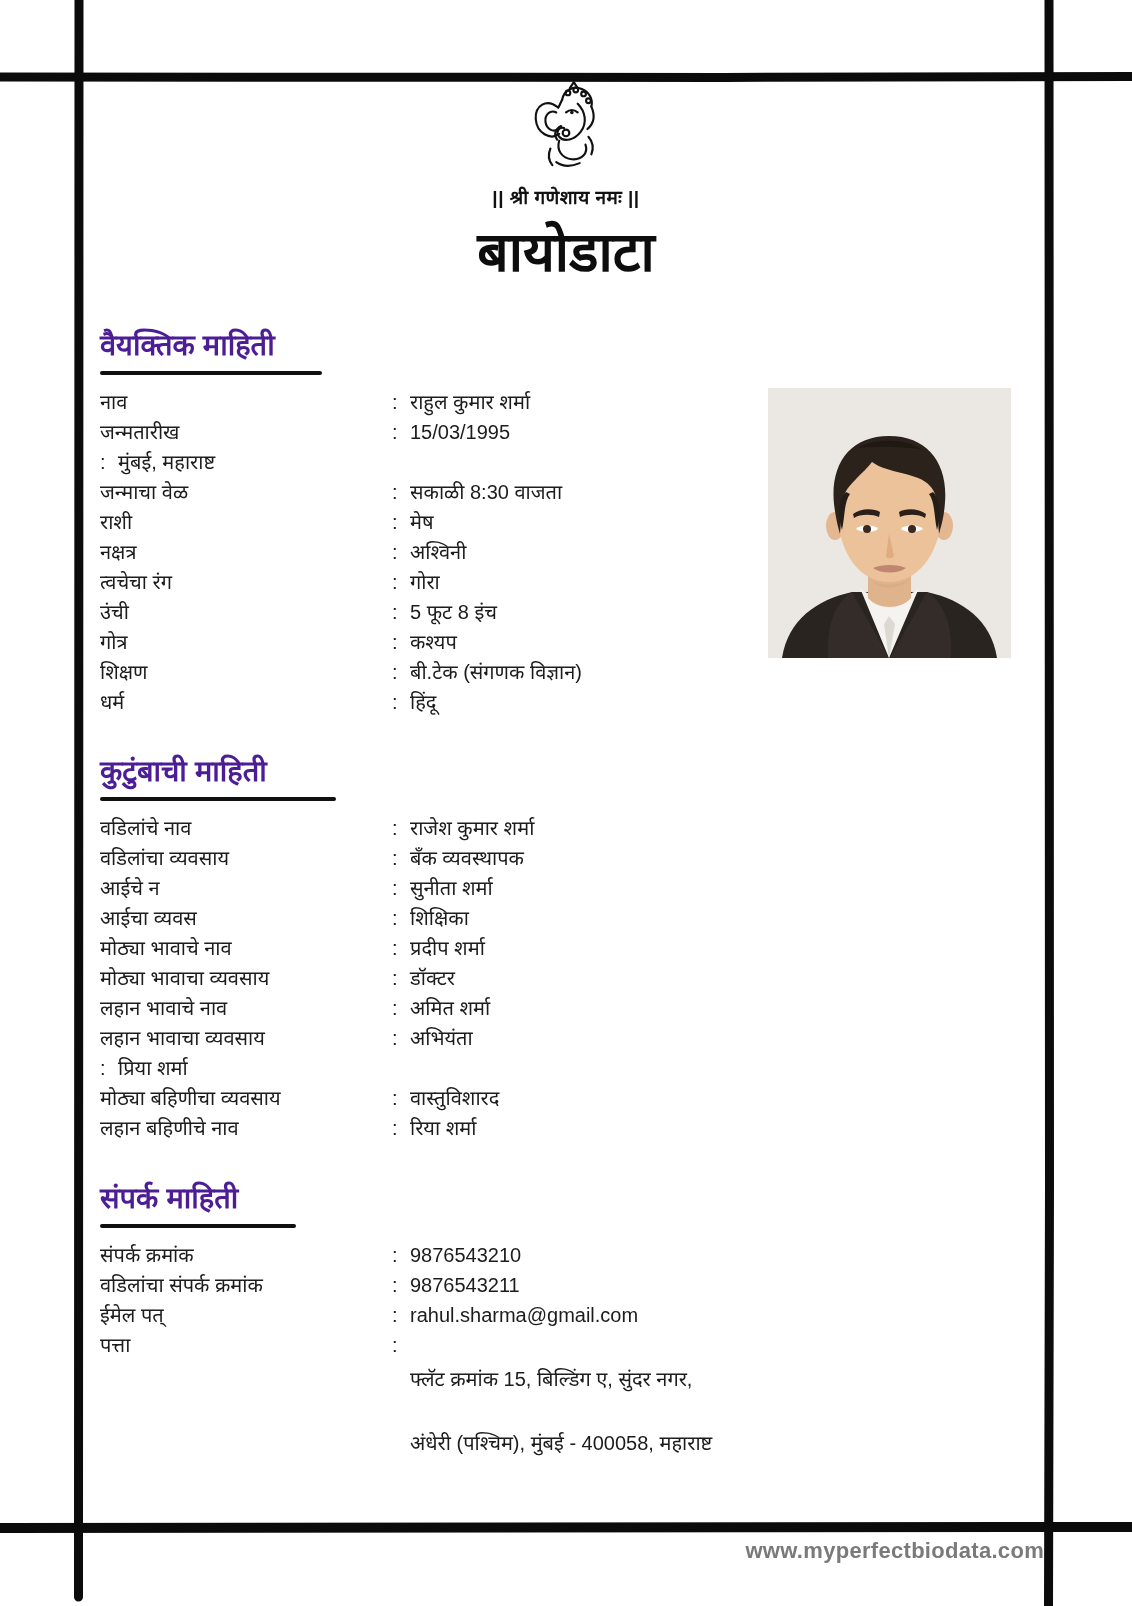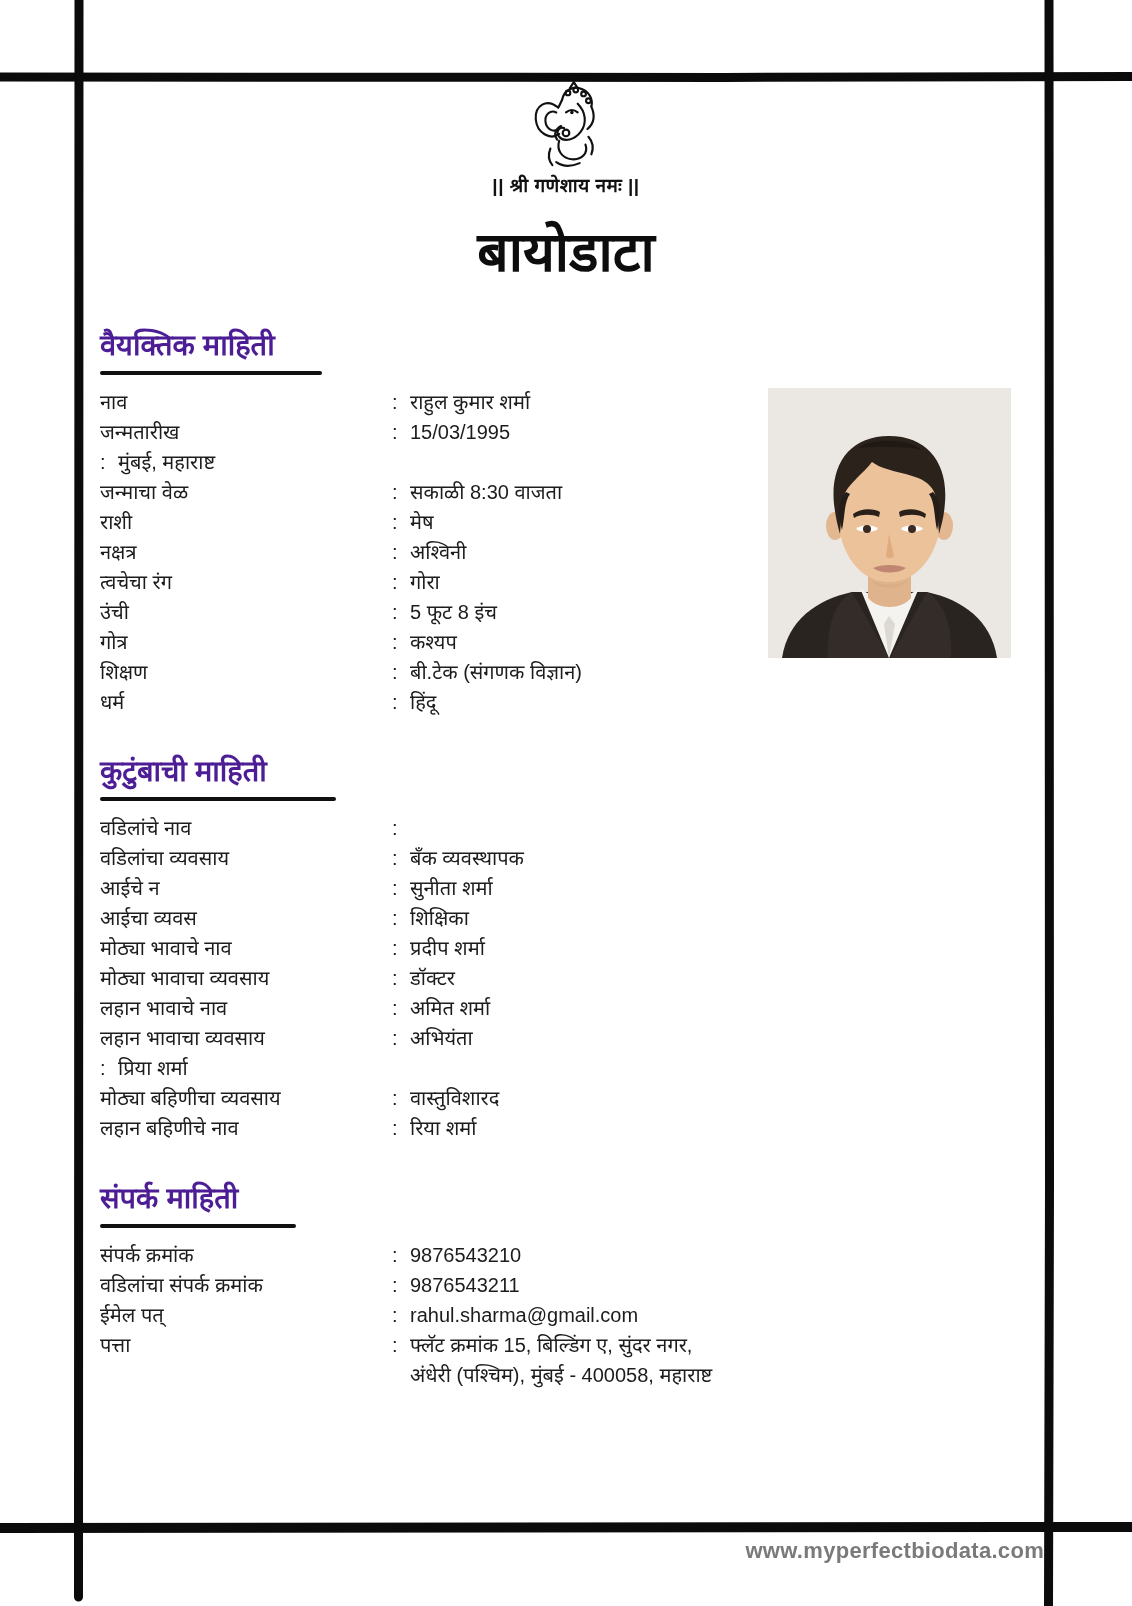--- a/index.html
+++ b/index.html
@@ -10,21 +10,21 @@
     color:#1c1c1c;
   }
   .page { position:relative; width:1132px; height:1606px; background:#fff; overflow:hidden; }
 
   
   .frame { position:absolute; left:0; top:0; width:1132px; height:1606px; pointer-events:none; }
 
   
   .ganesha { position:absolute; top:80px; left:527px; width:78px; height:98px; }
   .invocation {
-    position:absolute; top:172px; left:0; width:100%;
+    position:absolute; top:184px; left:0; width:100%;
     text-align:center; font-weight:bold; font-size:19px; color:#111;
     letter-spacing:.5px;
   }
   .title {
     position:absolute; top:216px; left:0; width:100%;
     text-align:center; font-weight:800; font-size:55px; line-height:72px; color:#0d0d0d;
   }
 
   
   .section { position:absolute; left:100px; width:660px; }
@@ -34,21 +34,21 @@
   .section h2 { font-size:29px; line-height:28px; font-weight:bold; color:#4c1d95; }
   .rule { height:4px; background:#101010; margin-top:12px; border-radius:2px; }
   .sec-1 .rule { width:222px; }
   .sec-2 .rule { width:236px; }
   .sec-3 .rule { width:196px; }
   .rows { margin-top:12px; }
   .row { display:flex; align-items:flex-start; font-size:20px; line-height:30px; color:#1c1c1c; }
   .row .label { flex:0 0 292px; }
   .row .colon { flex:0 0 18px; }
   .row .value { flex:1 1 auto; }
-  .vline { display:block; }
+  .vline { display:block;margin-top:34px; }
 
   
   .photo {
     position:absolute; left:768px; top:388px; width:243px; height:270px;
     overflow:hidden; background:#edeae5;
   }
   .photo svg { display:block; }
 
   
   .footer {
@@ -207,20 +207,21 @@
     </svg>
   </div>
 
   <section class="section sec-2">
     <h2>कुटुंबाची माहिती</h2>
     <div class="rule"></div>
     <div class="rows">
       <div class="row">
           <span class="label">वडिलांचे नाव</span>
           <span class="colon">:</span>
+          <span class="value">राजेश कुमार शर्मा</span>
         </div>
       <div class="row">
           <span class="label">वडिलांचा व्यवसाय</span>
           <span class="colon">:</span>
           <span class="value">बँक व्यवस्थापक</span>
         </div>
       <div class="row">
           <span class="label">आईचे न</span>
           <span class="colon">:</span>
           <span class="value">सुनीता शर्मा</span>

